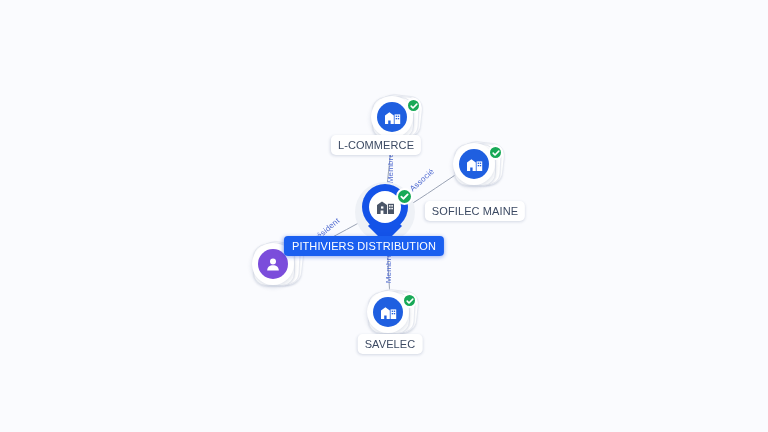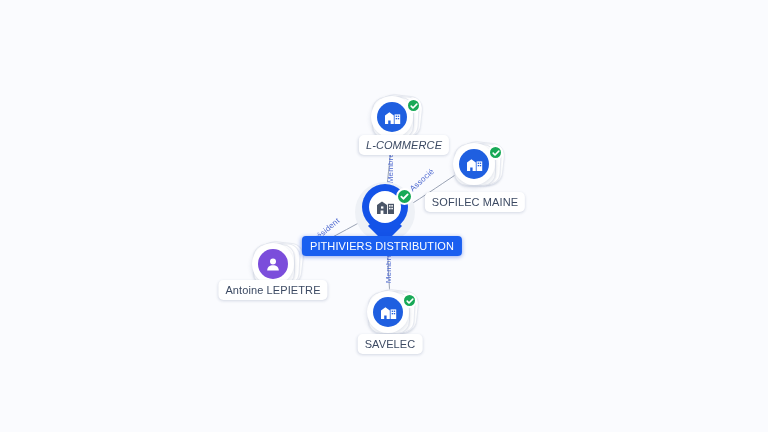--- a/index.html
+++ b/index.html
@@ -233,21 +233,21 @@
           </svg>
         </div>
       </div>
       <div class="badge" style="left:12px; top:-18px;">
         <svg width="8" height="8" viewBox="0 0 8 8">
           <path d="M1.2 4.1 L3 6 L6.8 2.1" stroke="#ffffff" stroke-width="1.6" fill="none" stroke-linecap="round" stroke-linejoin="round"></path>
         </svg>
       </div>
     </div>
   </div>
-  <div class="label" style="left:404px; top:135px;font-style:italic;">L-COMMERCE</div>
+  <div class="label" style="left:376px; top:135px;">L-COMMERCE</div>
 
   <div class="node" style="left:476px; top:163px;">
     <div class="node-visual">
       <div class="stack">
         <div class="sheet s1"></div>
         <div class="sheet s2"></div>
         <div class="sheet s3"></div>
       </div>
       <div class="disc">
         <div class="inner company">
@@ -261,21 +261,21 @@
           </svg>
         </div>
       </div>
       <div class="badge" style="left:12px; top:-18px;">
         <svg width="8" height="8" viewBox="0 0 8 8">
           <path d="M1.2 4.1 L3 6 L6.8 2.1" stroke="#ffffff" stroke-width="1.6" fill="none" stroke-linecap="round" stroke-linejoin="round"></path>
         </svg>
       </div>
     </div>
   </div>
-  <div class="label" style="left:475px; top:192px;">SOFILEC MAINE</div>
+  <div class="label" style="left:475px; top:201px;">SOFILEC MAINE</div>
 
   <div class="node" style="left:390px; top:311px;">
     <div class="node-visual">
       <div class="stack">
         <div class="sheet s1"></div>
         <div class="sheet s2"></div>
         <div class="sheet s3"></div>
       </div>
       <div class="disc">
         <div class="inner company">
@@ -308,21 +308,20 @@
       <div class="disc">
         <div class="inner person">
           <svg width="16" height="16" viewBox="0 0 16 16">
             <circle cx="8" cy="5.4" r="3" fill="#ffffff"></circle>
             <path d="M2.2 14.4c0-3.3 2.6-5.2 5.8-5.2s5.8 1.9 5.8 5.2z" fill="#ffffff"></path>
           </svg>
         </div>
       </div>
     </div>
   </div>
-  <div class="label" style="left:273px; top:280px;">Antoine LEPIETRE</div>
 
   <div class="node" style="left:385px; top:214px;">
     <div class="node-visual">
       <div class="halo"></div>
       <div class="pin">
         <div class="pin-tail"></div>
         <div class="pin-body"></div>
         <div class="pin-hole">
           <svg width="19" height="16" viewBox="0 0 19 16">
             <path fill="#4a5568" d="M1 15V6L6 2.4 11 6v9H7.4v-3.6H4.6V15z"></path>
@@ -335,15 +334,15 @@
           </svg>
         </div>
       </div>
       <div class="badge" style="left:11px; top:-26px; width:17px; height:17px;">
         <svg width="9" height="9" viewBox="0 0 8 8">
           <path d="M1.2 4.1 L3 6 L6.8 2.1" stroke="#ffffff" stroke-width="1.6" fill="none" stroke-linecap="round" stroke-linejoin="round"></path>
         </svg>
       </div>
     </div>
   </div>
-  <div class="label primary" style="left:382px; top:236px;">PITHIVIERS DISTRIBUTION</div>
+  <div class="label primary" style="left:364px; top:236px;">PITHIVIERS DISTRIBUTION</div>
 
 </div>
 
 </body></html>

